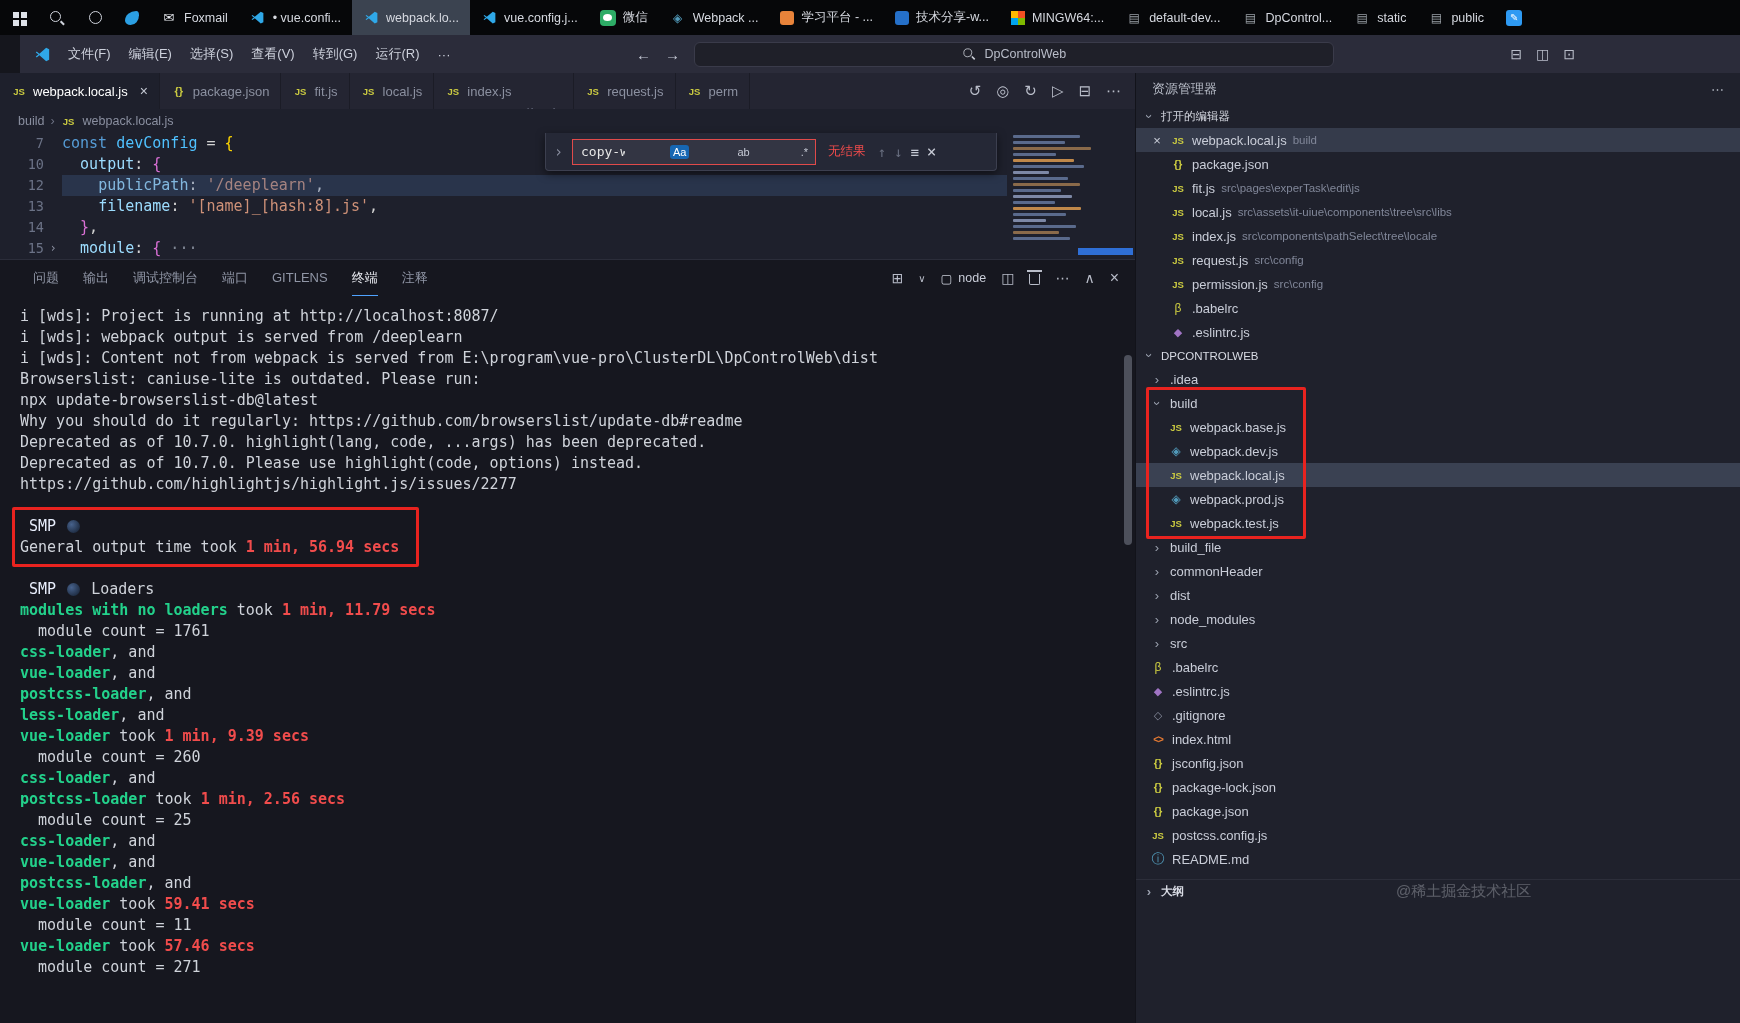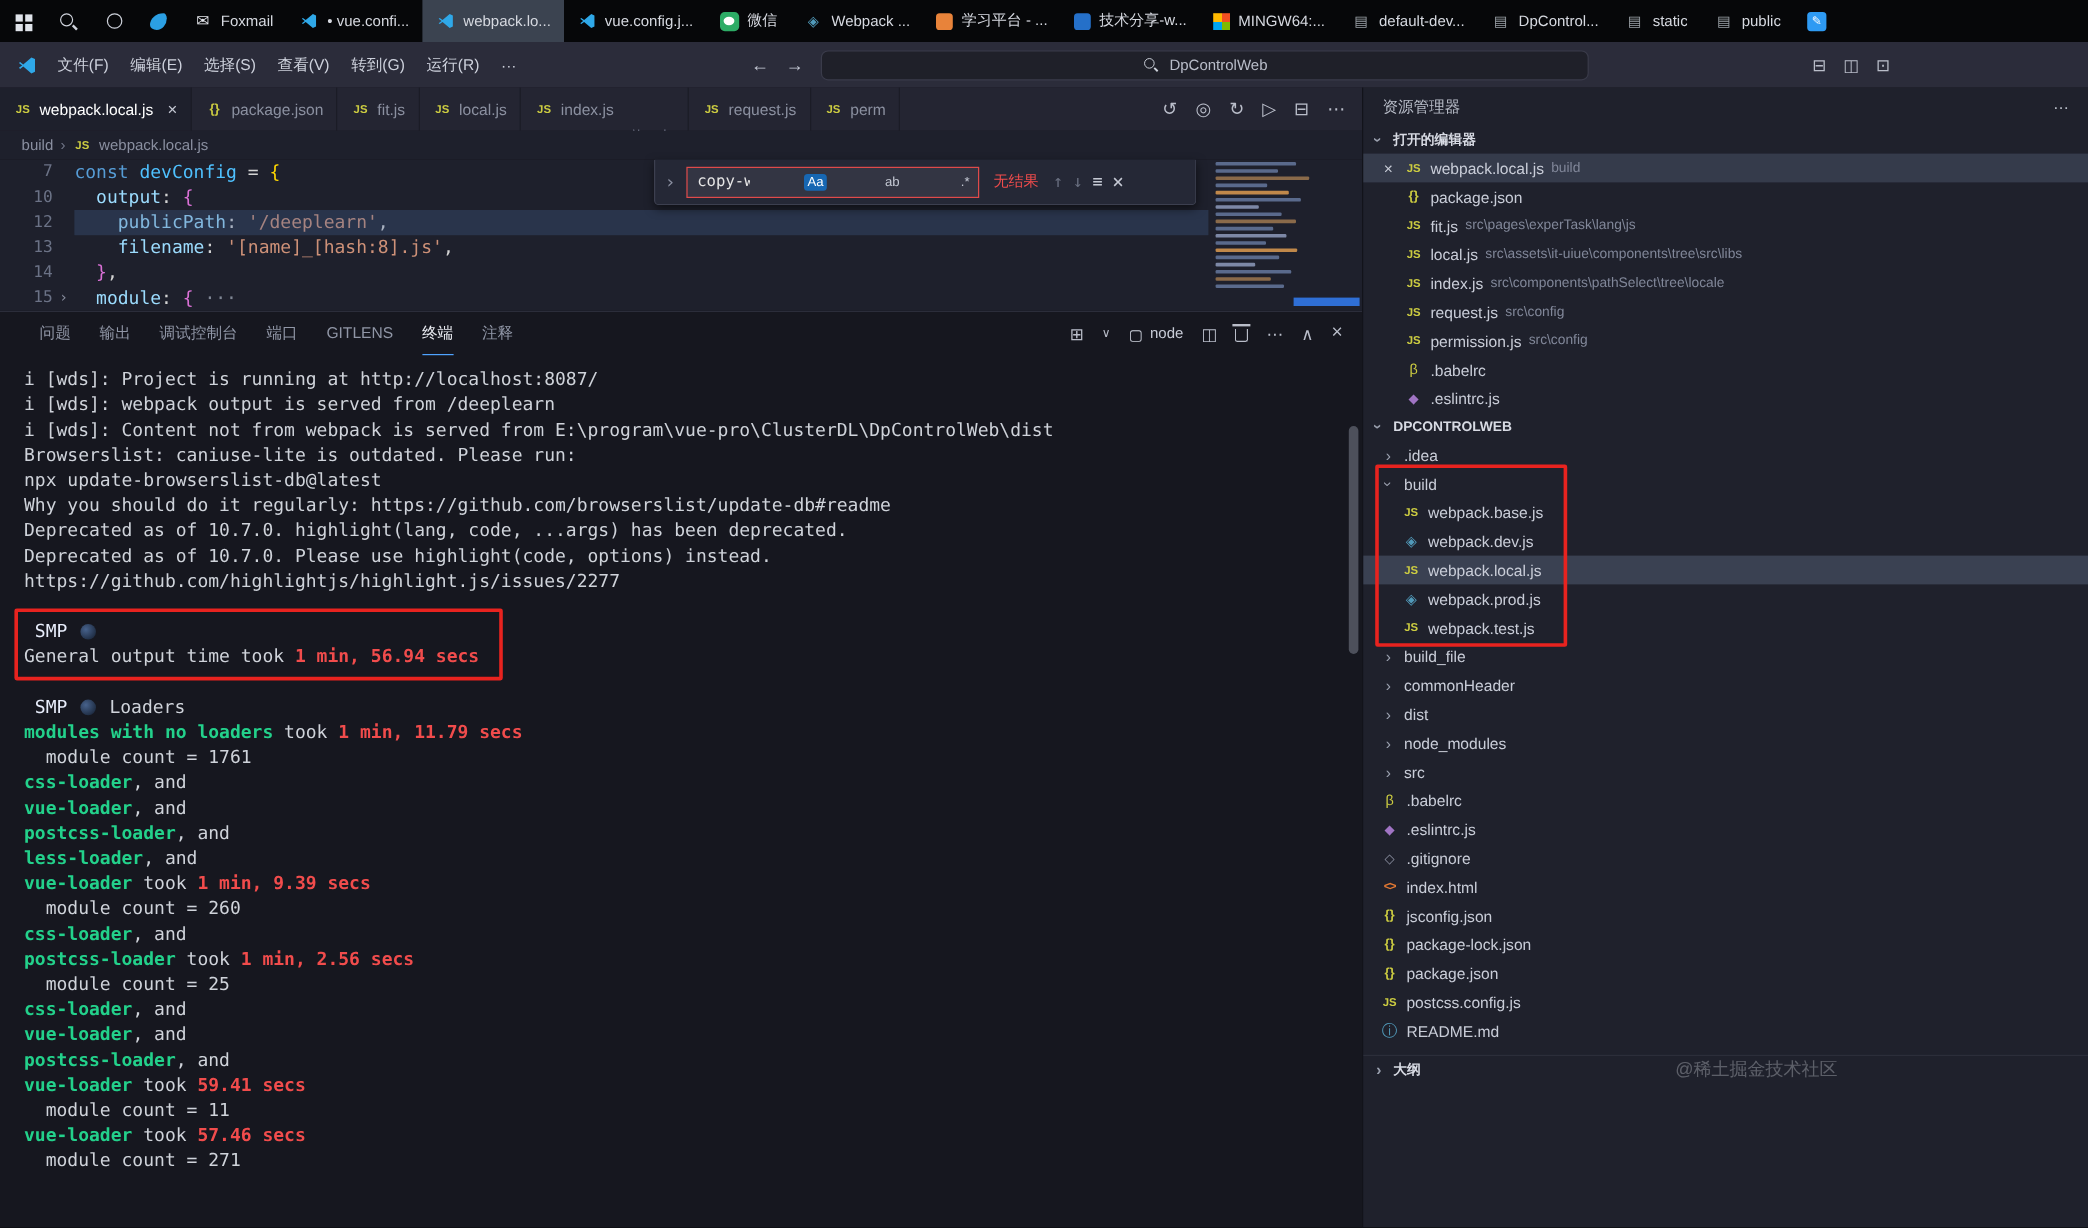--- a/index.html
+++ b/index.html
@@ -35,21 +35,21 @@
   .ic-circle { }
   .ic-circle::before { content:""; width:11px; height:11px; border:1.6px solid #cfd3dc; border-radius:50%; }
   .ic-start-grid { position:relative; }
   .ic-start-grid::before { content:""; position:absolute; width:6px; height:6px; background:#dfe3ea; top:2px; left:2px; box-shadow:8px 0 #dfe3ea, 0 8px #dfe3ea, 8px 8px #dfe3ea; }
   .ic-swoosh { background:#2b9fe3; border-radius:80% 20% 60% 40% / 70% 30% 70% 30%; width:14px; height:14px; }
   .ic-learn { background:#e8833a; border-radius:3px; width:14px; height:14px; }
   .ic-share { background:#2570c9; border-radius:3px; width:14px; height:14px; }
   .ic-mingw { width:14px; height:14px; background:conic-gradient(#f25022 0 25%, #7fba00 0 50%, #00a4ef 0 75%, #ffb900 0); }
 
   
-  .titlebar { height:38px; background:#2b2c3a; display:flex; align-items:center; color:#cdd1dc; font-size:13px; padding:0 10px; }
+  .titlebar { height:38px; background:#2b2c3a; display:flex; align-items:center; color:#cdd1dc; font-size:13px; padding:0 10px;margin-left:20px; }
   .tb-logo { margin:0 8px 0 4px; display:flex; }
   .menus { display:flex; }
   .menu-item { padding:0 9px; height:26px; display:flex; align-items:center; border-radius:4px; }
   .tbar-center { flex:1; display:flex; align-items:center; justify-content:center; gap:14px; }
   .nav-arrow { font-size:15px; color:#c6cad6; }
   .cmd-center { width:640px; height:25px; background:#1f2029; border:1px solid #3a3b4a; border-radius:6px; display:flex; align-items:center; justify-content:center; gap:7px; color:#b9bdc9; font-size:12.5px; }
   .tbar-right { display:flex; gap:14px; padding-right:155px; font-size:14px; color:#b9bdc9; }
 
   
   .main { display:flex; height:950px; }
@@ -110,21 +110,21 @@
   .t-smp{color:#e8eefc;font-weight:normal}
   .t-clock{display:inline-block;width:13px;height:13px;border-radius:50%;background:radial-gradient(circle at 35% 35%, #47628c, #121c2c);vertical-align:-2px;margin:0 2px;}
   .panel-scrollbar { position:absolute; right:3px; top:95px; width:8px; height:190px; background:#575b66; border-radius:4px; opacity:.85; }
 
   
   .anno { position:absolute; border:3px solid #e8231f; border-radius:2px; pointer-events:none; z-index:40; }
 
   
   .side-title { height:32px; display:flex; align-items:center; padding:0 16px; color:#b9bec9; font-size:13px;gap:40px; }
   .side-title .spacer { flex:1; }
-  .sec-head { height:23px; display:flex; align-items:center; gap:5px; font-weight:bold; font-size:11.5px; color:#d8dbe4; padding-left:6px; }
+  .sec-head { height:23px; display:flex; align-items:center; gap:5px; font-weight:normal; font-size:11.5px; color:#d8dbe4; padding-left:6px; }
   .tw { width:14px; text-align:center; color:#9aa0ae; font-size:13px; flex:none; display:inline-flex; justify-content:center; }
   .tw.open { transform:rotate(90deg); }
   .srow { height:24px; display:flex; align-items:center; gap:6px; padding-left:14px; font-size:13px; color:#c9cdd8; white-space:nowrap; overflow:hidden; }
   .srow .nm {}
   .srow .desc { color:#818799; font-size:11.5px; overflow:hidden; text-overflow:ellipsis; }
   .srow.active { background:#353b4b; }
   .srow.selected { background:#3a4152; }
   .srow .oe-close { width:14px; text-align:center; color:#c9cdd8; font-size:13px; flex:none; }
   .srow .oe-spc { width:14px; flex:none; }
   .srow.child { padding-left:32px; }
@@ -448,21 +448,21 @@
           </div>
           <div class="srow">
             <span class="oe-spc"></span>
             <span class="ic ic-json">{}</span>
             <span class="nm">package.json</span>
           </div>
           <div class="srow">
             <span class="oe-spc"></span>
             <span class="ic ic-js">JS</span>
             <span class="nm">fit.js</span>
-            <span class="desc">src\pages\experTask\lang\js</span>
+            <span class="desc">src\pages\experTask\edit\js</span>
           </div>
           <div class="srow">
             <span class="oe-spc"></span>
             <span class="ic ic-js">JS</span>
             <span class="nm">local.js</span>
             <span class="desc">src\assets\it-uiue\components\tree\src\libs</span>
           </div>
           <div class="srow">
             <span class="oe-spc"></span>
             <span class="ic ic-js">JS</span>

